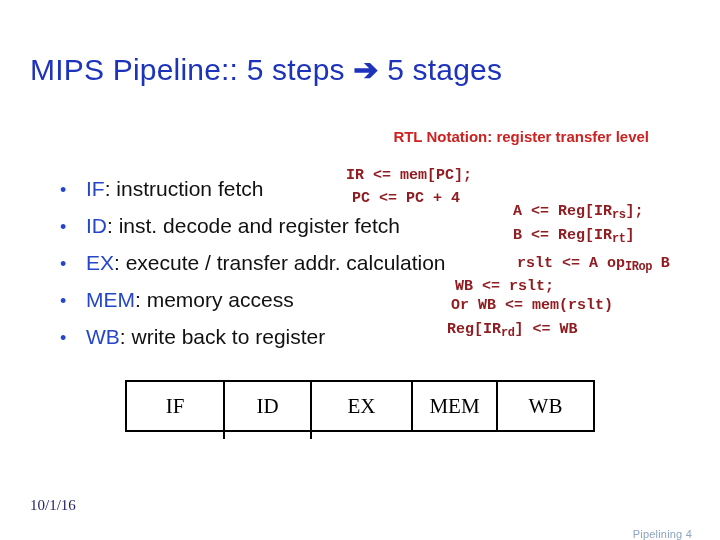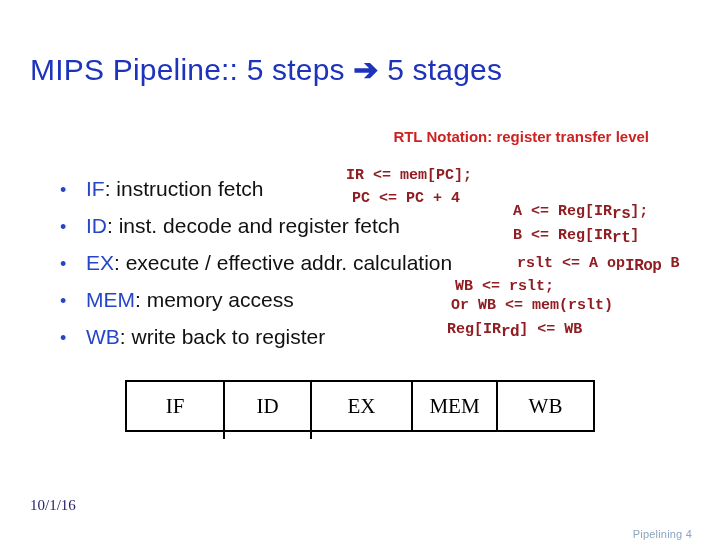--- a/index.html
+++ b/index.html
@@ -36,21 +36,21 @@
     font-size:18px;vertical-align:baseline;
   }
   .bullet .kw{color:#2546c8;}
 
   
   .code{
     position:absolute;
     font-family:"Liberation Mono","DejaVu Sans Mono",monospace;
     font-size:15px;font-weight:bold;color:#8f1d22;white-space:nowrap;
   }
-  .code sub{font-size:16px;line-height:0;vertical-align:-3px;letter-spacing:-0.5px;}
+  .code sub{font-size:12px;line-height:0;vertical-align:-3px;letter-spacing:-0.5px;}
   .c1{left:346px;top:167px;}
   .c2{left:352px;top:190px;}
   .c3{left:513px;top:203px;}
   .c4{left:513px;top:227px;}
   .c5{left:517px;top:255px;}
   .c6{left:455px;top:278px;}
   .c7{left:451px;top:297px;}
   .c8{left:447px;top:321px;}
 
   
@@ -92,21 +92,21 @@
 
 <div class="slide">
 
   <div class="title"><span>MIPS Pipeline:: 5 steps </span><span class="arrow">➔</span><span> 5 stages</span></div>
 
   <div class="subtitle">RTL Notation: register transfer level</div>
 
   <div class="bullets">
     <div class="bullet"><span class="dot">•</span><span class="kw">IF</span><span>: instruction fetch</span></div>
     <div class="bullet"><span class="dot">•</span><span class="kw">ID</span><span>: inst. decode and register fetch</span></div>
-    <div class="bullet"><span class="dot">•</span><span class="kw">EX</span><span>: execute / effective addr. calculation</span></div>
+    <div class="bullet"><span class="dot">•</span><span class="kw">EX</span><span>: execute / transfer addr. calculation</span></div>
     <div class="bullet"><span class="dot">•</span><span class="kw">MEM</span><span>: memory access</span></div>
     <div class="bullet"><span class="dot">•</span><span class="kw">WB</span><span>: write back to register</span></div>
   </div>
 
   <div class="code c1">IR &lt;= mem[PC];</div>
   <div class="code c2">PC &lt;= PC + 4</div>
   <div class="code c3">A &lt;= Reg[IR<sub>rs</sub>];</div>
   <div class="code c4">B &lt;= Reg[IR<sub>rt</sub>]</div>
   <div class="code c5">rslt &lt;= A op<sub>IRop</sub> B</div>
   <div class="code c6">WB &lt;= rslt;</div>

